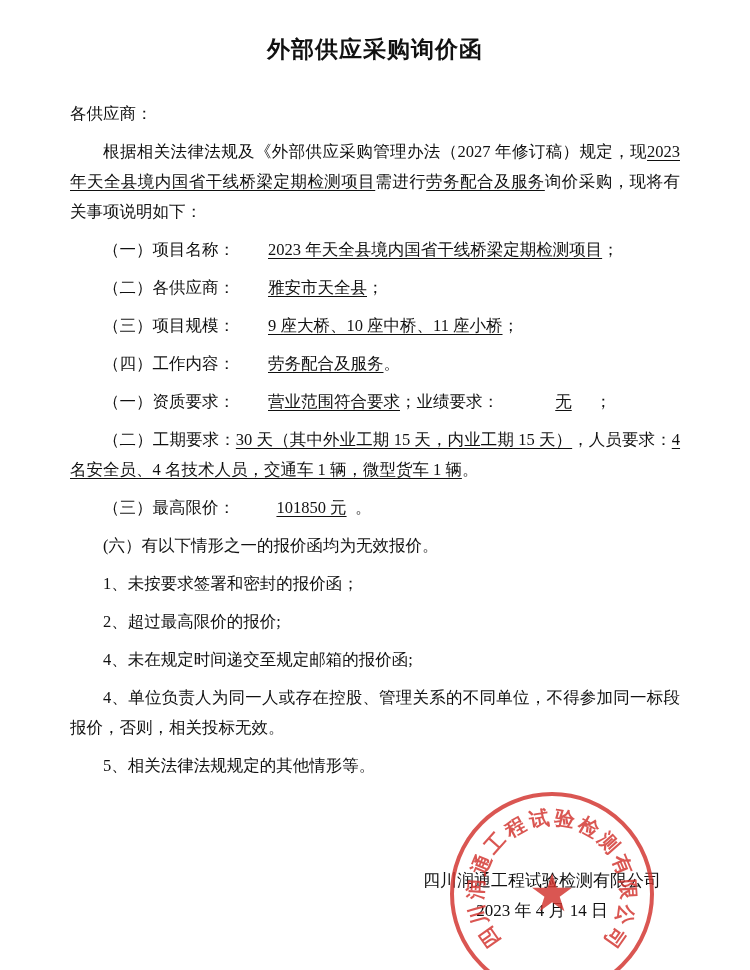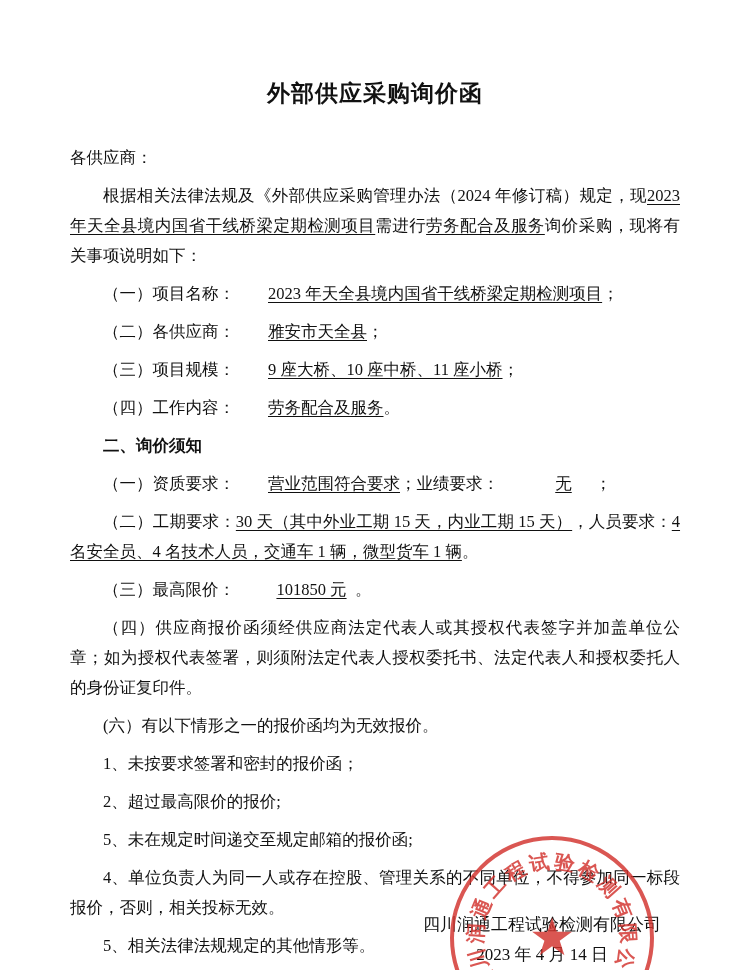--- a/index.html
+++ b/index.html
@@ -20,21 +20,21 @@
     width: 750px;
     height: 970px;
     box-sizing: border-box;
     padding: 0 62px;
   }
   .doc-title {
     text-align: center;
     font-size: 23px;
     font-weight: bold;
     letter-spacing: 1px;
-    margin-top: 78px;
+    margin-top: 34px;
     margin-bottom: 34px;
     font-family: "Liberation Sans", "DejaVu Sans", sans-serif;
   }
   .para {
     font-size: 16.5px;
     line-height: 30px;
     text-align: justify;
     text-justify: inter-ideograph;
     margin: 8px;
   }
@@ -104,46 +104,44 @@
 </style>
 </head>
 <body>
 
 <div class="page">
 
   <div class="doc-title">外部供应采购询价函</div>
 
   <p class="para indent1">各供应商：</p>
 
-  <p class="para indent2"><span>根据相关法律法规及《外部供应采购管理办法（2024 年修订稿）规定，现</span><span class="u">2023 年天全县境内国省干线桥梁定期检测项目</span><span>需进行</span><span class="u">劳务配合及服务</span><span>询价采购，现将有关事项说明如下：</span></p>
+  <p class="para indent2"><span>根据相关法律法规及《外部供应采购管理办法（2027 年修订稿）规定，现</span><span class="u">2023 年天全县境内国省干线桥梁定期检测项目</span><span>需进行</span><span class="u">劳务配合及服务</span><span>询价采购，现将有关事项说明如下：</span></p>
 
 
   <p class="para indent2"><span>（一）项目名称：</span><span class="fill w120">2023 年天全县境内国省干线桥梁定期检测项目</span><span>；</span></p>
 
   <p class="para indent2"><span>（二）各供应商：</span><span class="fill w120">雅安市天全县</span><span>；</span></p>
 
   <p class="para indent2"><span>（三）项目规模：</span><span class="fill w120">9 座大桥、10 座中桥、11 座小桥</span><span>；</span></p>
 
   <p class="para indent2"><span>（四）工作内容：</span><span class="fill w120">劳务配合及服务</span><span>。</span></p>
 
-  <p class="para indent-head">二、询价须知</p>
 
   <p class="para indent2"><span>（一）资质要求：</span><span class="fill w120">营业范围符合要求</span><span>；业绩要求：</span><span class="fill w90">无</span><span>；</span></p>
 
   <p class="para indent2"><span>（二）工期要求：</span><span class="u">30 天（其中外业工期 15 天，内业工期 15 天）</span><span>，人员要求：</span><span class="u">4 名安全员、4 名技术人员，交通车 1 辆，微型货车 1 辆</span><span>。</span></p>
 
   <p class="para indent2"><span>（三）最高限价：</span><span class="fill w120">101850 元</span><span>。</span></p>
 
-  <p class="para indent2">（四）供应商报价函须经供应商法定代表人或其授权代表签字并加盖单位公章；如为授权代表签署，则须附法定代表人授权委托书、法定代表人和授权委托人的身份证复印件。</p>
 
 
   <p class="para indent2">(六）有以下情形之一的报价函均为无效报价。</p>
   <p class="para indent2">1、未按要求签署和密封的报价函；</p>
   <p class="para indent2">2、超过最高限价的报价;</p>
-  <p class="para indent2">5、未在规定时间递交至规定邮箱的报价函;</p>
+  <p class="para indent2">4、未在规定时间递交至规定邮箱的报价函;</p>
   <p class="para indent2">4、单位负责人为同一人或存在控股、管理关系的不同单位，不得参加同一标段报价，否则，相关投标无效。</p>
   <p class="para indent2">5、相关法律法规规定的其他情形等。</p>
 
   <div class="sign-block">
     <div>四川润通工程试验检测有限公司</div>
     <div>2023 年 4 月 14 日</div>
   </div>
 
   <div class="seal">
     <div class="seal-star">★</div>

